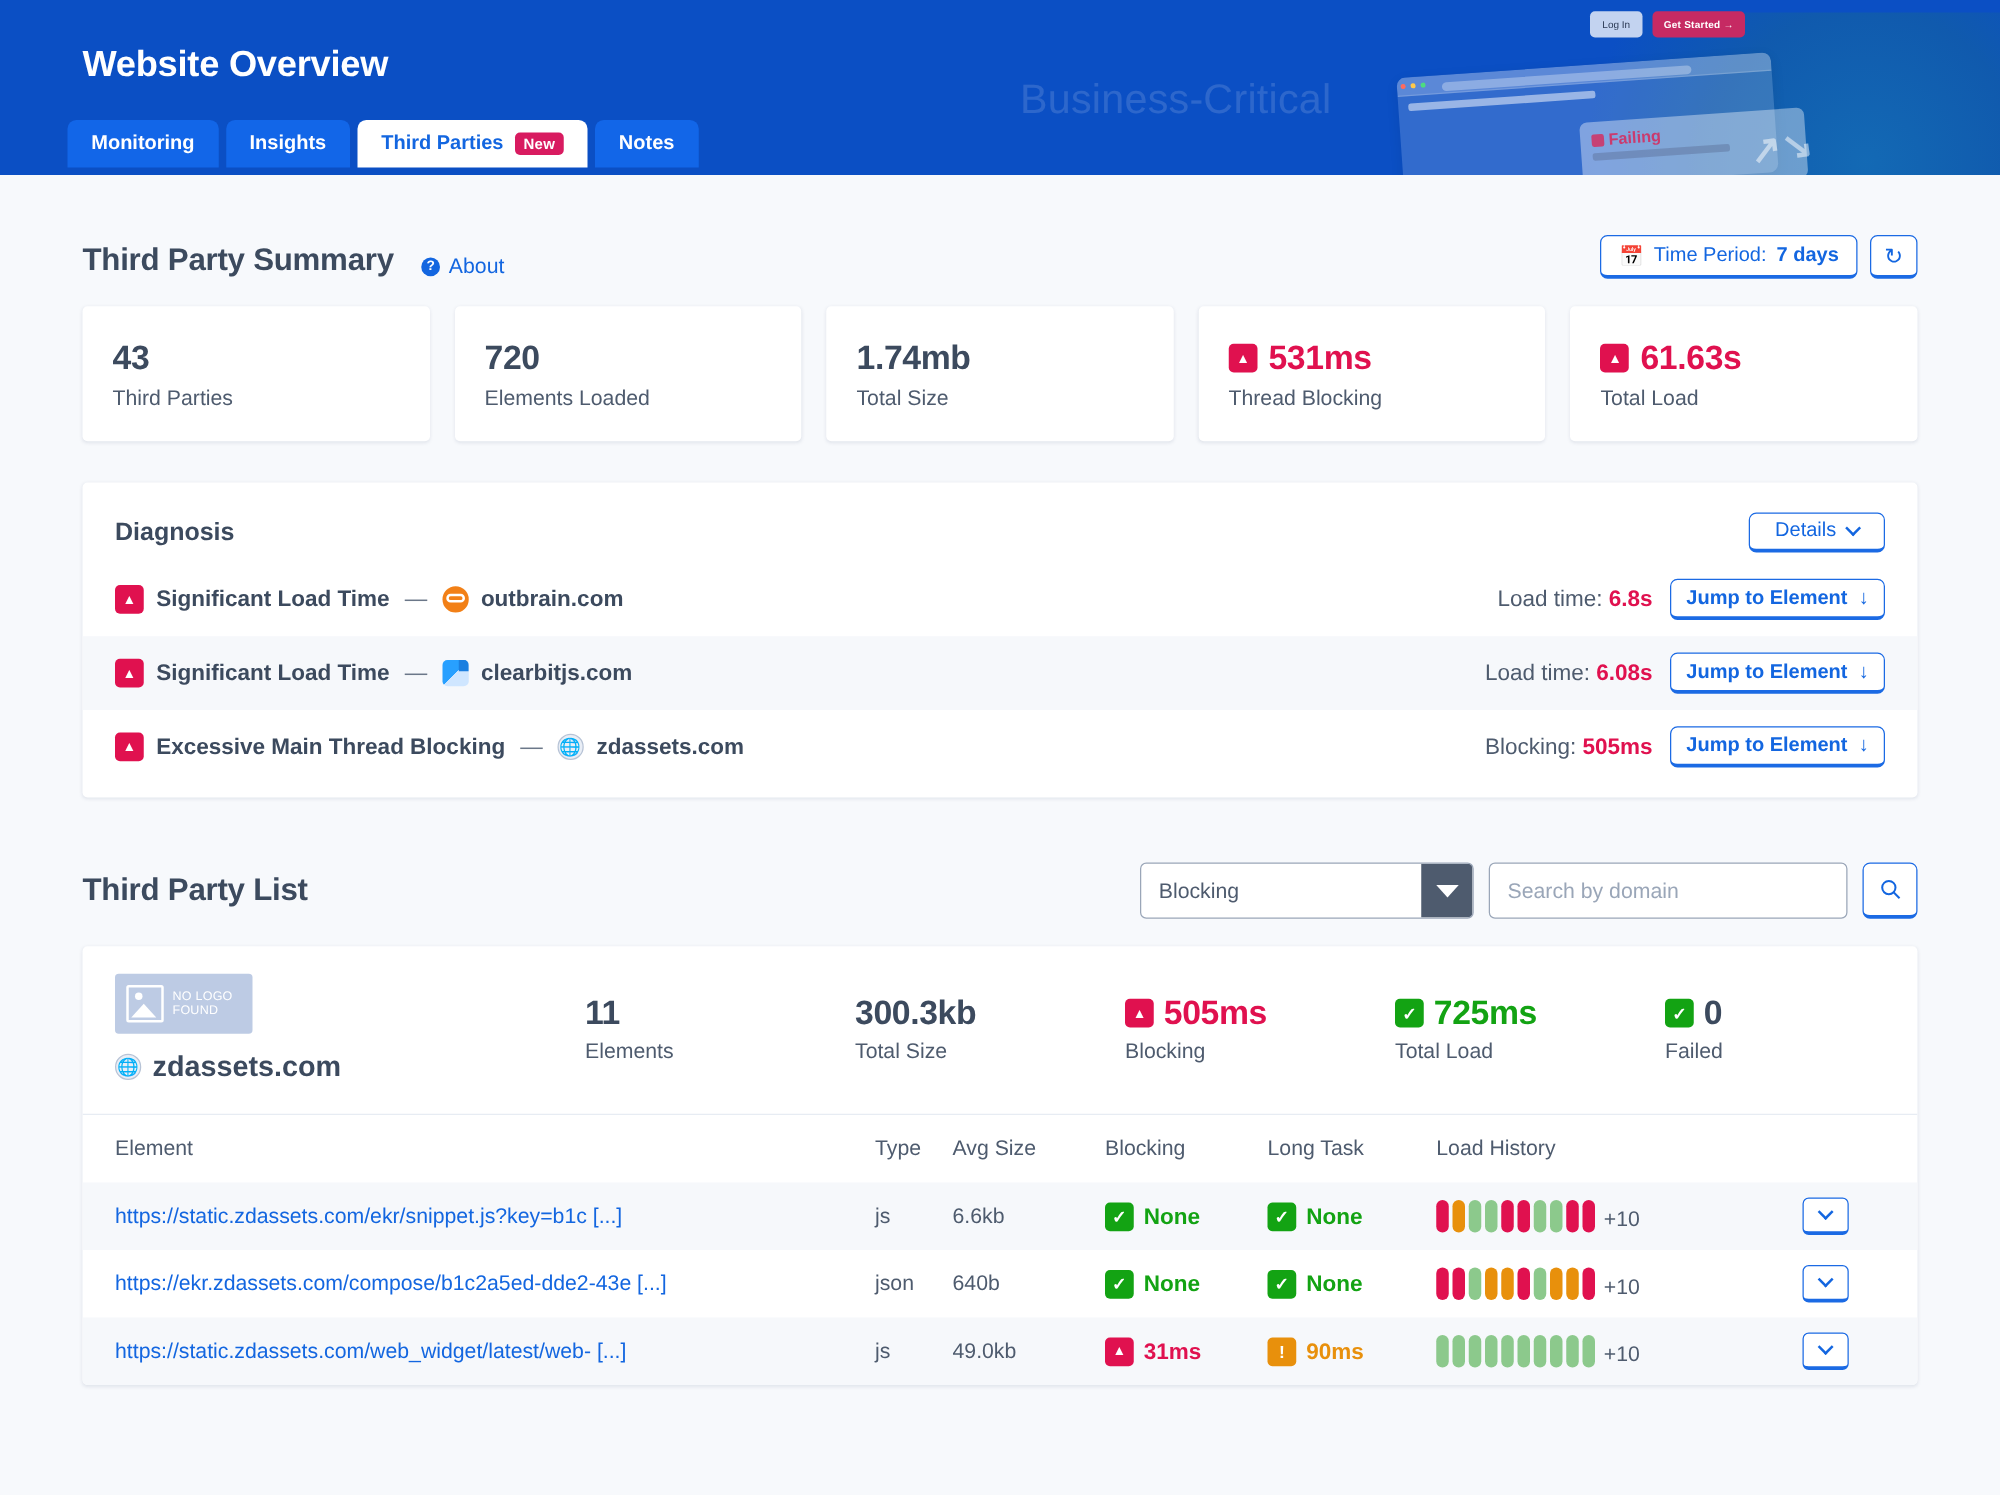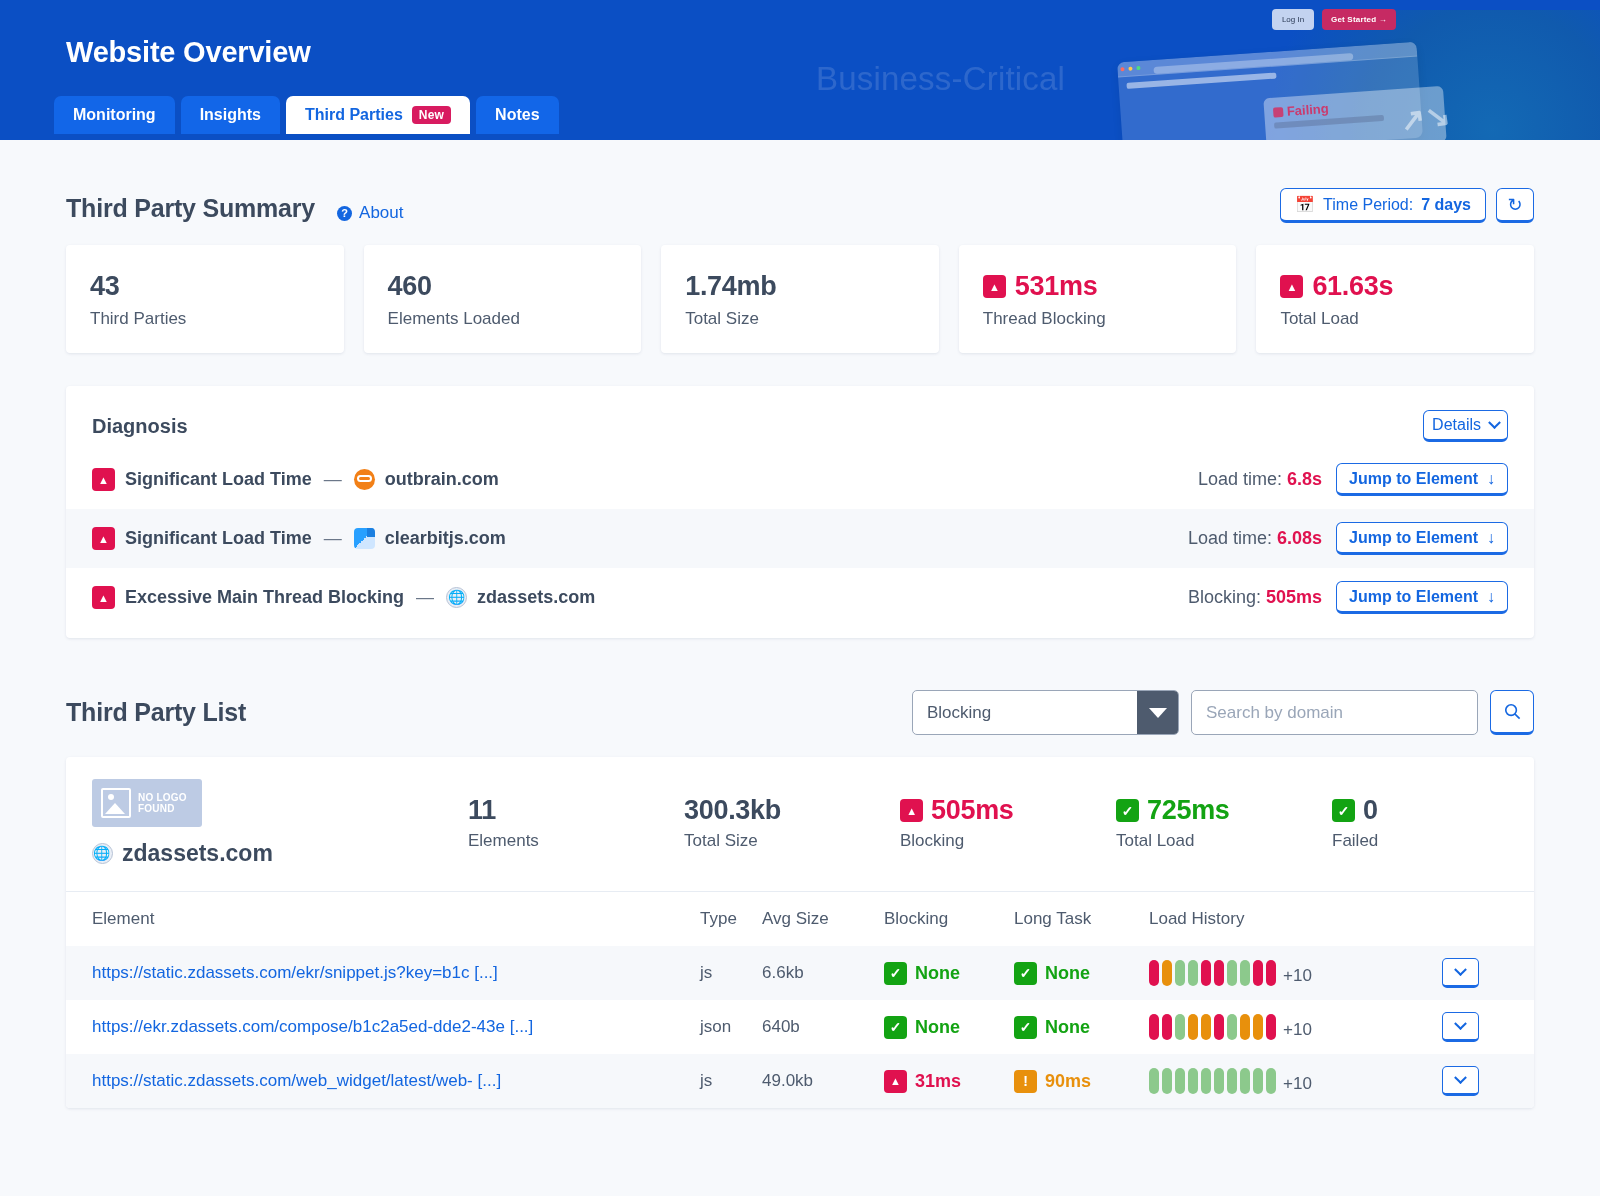--- a/index.html
+++ b/index.html
@@ -122,21 +122,21 @@
   }
 
   
   .panel {
     margin: 33px 66px 0 66px; background: #fff; border-radius: 4px;
     box-shadow: 0 1px 3px rgba(30,50,90,.10); overflow: hidden;
   }
   .panel-head { display: flex; align-items: center; padding: 24px 26px 8px 26px; }
   .panel-title { font-size: 20px; font-weight: 700; color: #3c4a5e; }
   .details-btn {
-    margin-left: auto; height: 32px; padding: 0 8px; border: 1px solid #1b6ae4; border-bottom-width: 3px;
+    margin-left: auto; height: 32px; padding: 0 20px; border: 1px solid #1b6ae4; border-bottom-width: 3px;
     border-radius: 6px; background: #fff; color: #1366e0; font-size: 16px;
     display: flex; align-items: center; gap: 9px; cursor: pointer;
   }
   .diag-row {
     display: flex; align-items: center; padding: 13px 26px; min-height: 52px;
   }
   .diag-row.alt { background: #f6f8fb; }
   .diag-left { display: flex; align-items: center; gap: 10px; font-size: 18px; font-weight: 700; color: #3c4a5e; }
   .diag-left .dash { color: #6b7789; font-weight: 400; margin: 0 2px; }
   .diag-domain { font-weight: 700; color: #3c4a5e; }
@@ -210,21 +210,21 @@
     display: flex; align-items: center; gap: 7px; padding: 0 9px;
   }
   .logo-ph .frame {
     width: 30px; height: 30px; border: 2px solid #fff; border-radius: 2px; position: relative; flex:0 0 auto;
   }
   .logo-ph .frame::before { content:""; position:absolute; left:5px; top:4px; width:6px; height:6px; border-radius:50%; background:#fff; }
   .logo-ph .frame::after {
     content:""; position:absolute; left:2px; bottom:2px; width:0; height:0;
     border-left: 10px solid transparent; border-right: 10px solid transparent; border-bottom: 11px solid #fff;
   }
-  .logo-ph .txt { color:#fff; font-size: 10px; font-weight: 700; line-height: 1.15; letter-spacing:.2px; }
+  .logo-ph .txt { color:#fff; font-size: 10px; font-weight: 400; line-height: 1.15; letter-spacing:.2px; }
   .tp-domain { margin-top: 13px; display: flex; align-items: center; gap: 9px; font-size: 23px; font-weight: 700; color: #3c4a5e; }
   .tp-stats { display: flex; align-items: center; flex: 1; }
   .tp-stat { width: 176px; margin-left: 40px; }
   .tp-stat .v { font-size: 27px; font-weight: 700; color: #3c4a5e; display: flex; align-items: center; gap: 8px; letter-spacing:-.3px;}
   .tp-stat .v.bad { color: #e0114f; }
   .tp-stat .v.ok { color: #13a313; }
   .tp-stat .l { margin-top: 5px; font-size: 17px; color: #4e5b6e; }
 
   
   .tbl { border-top: 1px solid #e7ecf3; }
@@ -322,21 +322,21 @@
         </div>
       </div>
     </div>
 
     <div class="kpis">
       <div class="kpi">
         <div class="kpi-val">43</div>
         <div class="kpi-lab">Third Parties</div>
       </div>
       <div class="kpi">
-        <div class="kpi-val">460</div>
+        <div class="kpi-val">720</div>
         <div class="kpi-lab">Elements Loaded</div>
       </div>
       <div class="kpi">
         <div class="kpi-val">1.74mb</div>
         <div class="kpi-lab">Total Size</div>
       </div>
       <div class="kpi">
         <div class="kpi-val bad">
           <span class="tri-badge">▲</span>
           <span>531ms</span>

